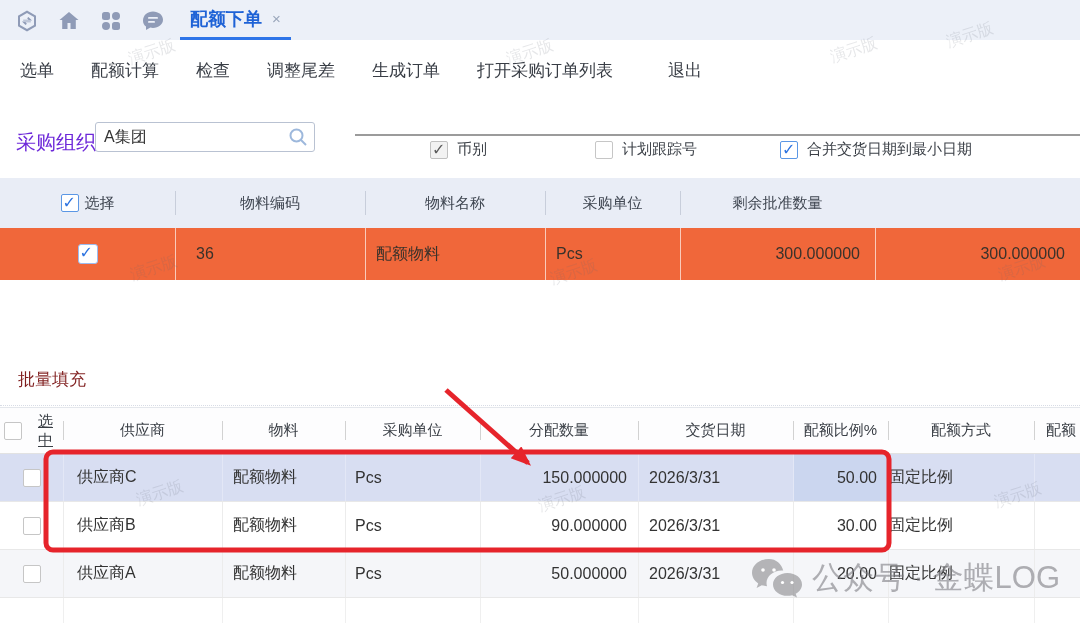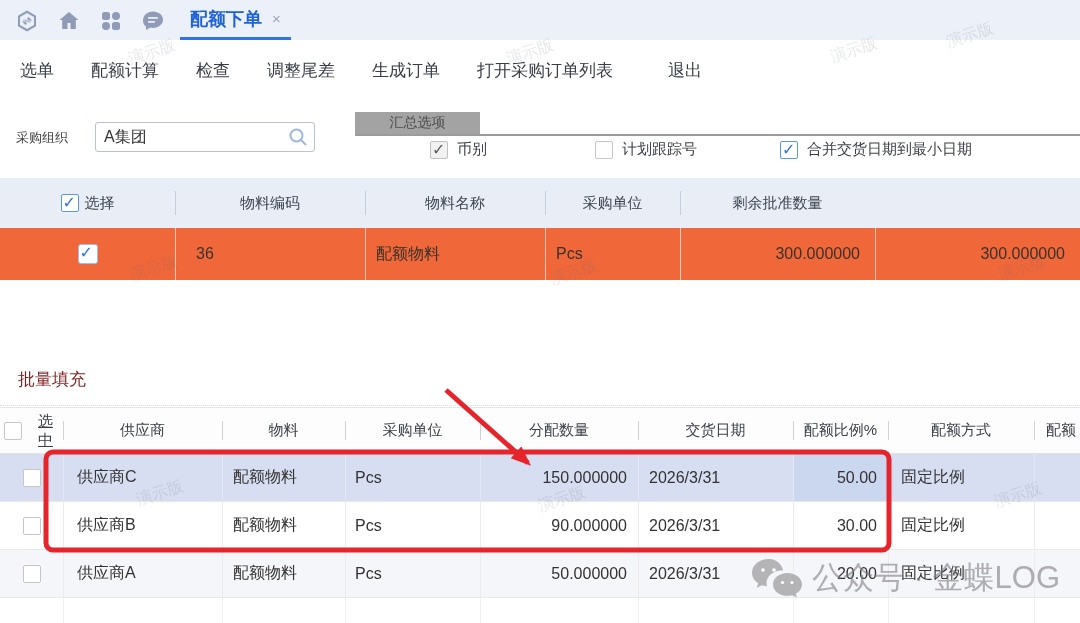--- a/index.html
+++ b/index.html
@@ -17,21 +17,21 @@
     border-bottom:3px solid #2e74e8; }
   .doc-tab .tab-label { color:#1e62d6; font-weight:bold; font-size:18px; }
   .doc-tab .tab-close { color:#9aa6bb; font-size:15px; cursor:pointer; }
   
   .menubar { position:absolute; top:40px; left:0; right:0; height:60px; background:#fff;
     display:flex; align-items:center; padding-left:20px; }
   .menu-item { font-size:17px; color:#383d45; margin-right:37px; cursor:pointer; white-space:nowrap; }
   .menu-item.exit { margin-left:18px; }
   
   .filter { position:absolute; top:100px; left:0; right:0; height:78px; background:#fff; }
-  .org-label { position:absolute; left:16px; top:29px; font-size:13px; color:#404040; }
+  .org-label { position:absolute; left:16px; top:29px; font-size:20px; color:#6d28d9; }
   .org-input { position:absolute; left:95px; top:22px; width:220px; height:30px;
     border:1px solid #b9c2d2; border-radius:3px; font-size:16px; color:#333;
     padding:0 32px 0 8px; outline:none; font-family:inherit; background:#fff; }
   .search-icon { position:absolute; left:288px; top:27px; width:20px; height:20px; cursor:pointer; }
   .search-icon svg { width:20px; height:20px; stroke:#9db8dc; fill:none; stroke-width:2; }
   .summary-tab { position:absolute; left:355px; top:12px; width:125px; height:22px; background:#a3a3a3;
     color:#4d4d4d; font-size:14px; display:flex; align-items:center; justify-content:center; cursor:pointer; }
   .summary-line { position:absolute; left:355px; top:34px; right:0; height:2px; background:#9b9b9b; }
   .opt { position:absolute; top:40px; display:flex; align-items:center; gap:9px; font-size:15px; color:#3a3f46; }
   .opt-bibie { left:430px; } .opt-track { left:595px; } .opt-merge { left:780px; }
@@ -75,21 +75,21 @@
   .t2-row > div + div { border-left:1px solid #ececec; }
   .t2-row.selected { background:#d8def2; }
   .t2-row.selected > div + div { border-left-color:#e3e7f6; }
   .t2-row.selected .cell-ratio { background:#cbd6ef; }
   .t2-row.shade { background:#f5f6f9; }
   .t2-sel { justify-content:center; }
   .cell-supplier { padding-left:13px; } .cell-material { padding-left:10px; } .cell-unit { padding-left:9px; }
   .cell-qty { justify-content:flex-end !important; padding-right:11px; }
   .cell-date { padding-left:10px; }
   .cell-ratio { justify-content:flex-end !important; padding-right:11px; }
-  .cell-method { padding-left:12px; }
+  .cell-method { padding-left:0; }
   .t2-empty { height:25px; }
   .t2-empty > div { height:100%; }
   .t2-empty > div + div { border-left:1px solid #efefef; }
   
   .anno { position:absolute; left:0; top:0; width:1080px; height:623px; pointer-events:none; }
   .wm { position:absolute; font-size:16px; color:rgba(100,106,118,0.16); transform:rotate(-18deg);
     pointer-events:none; white-space:nowrap; }
   .wx-mark { position:absolute; left:750px; top:557px; display:flex; align-items:center; gap:10px;
     color:rgba(125,125,130,0.60); font-size:31px; pointer-events:none; white-space:nowrap; }
   .wx-mark svg { width:52px; height:42px; fill:rgba(125,125,130,0.55); }
@@ -144,21 +144,20 @@
 
 <div class="filter">
   <span class="org-label">采购组织</span>
   <input class="org-input" type="text" value="A集团" style="">
   <span class="search-icon">
     <svg viewBox="0 0 20 20">
         <circle cx="8.5" cy="8.5" r="6"></circle>
         <line x1="13" y1="13" x2="18" y2="18"></line>
       </svg>
   </span>
-  <div class="summary-tab">汇总选项</div>
   <div class="summary-line"></div>
   <div class="opt opt-bibie">
     <span class="cb gray checked"></span>
     <span>币别</span>
   </div>
   <div class="opt opt-track">
     <span class="cb"></span>
     <span>计划跟踪号</span>
   </div>
   <div class="opt opt-merge">

